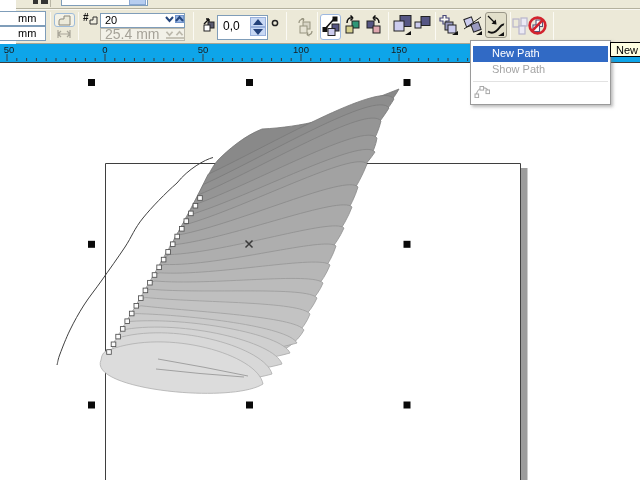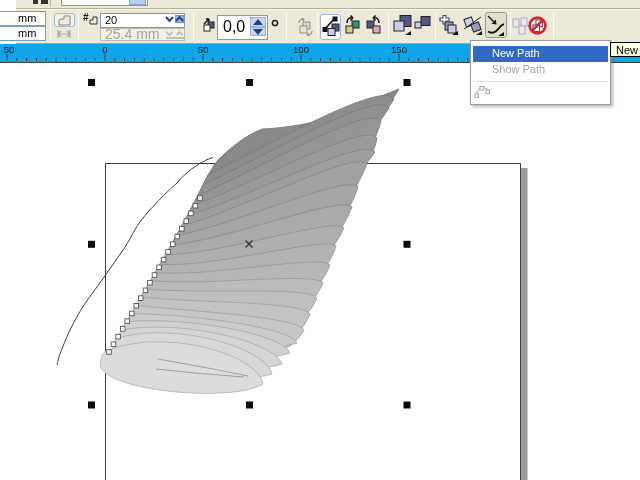--- a/index.html
+++ b/index.html
@@ -121,21 +121,21 @@
     </svg>
  <div class="abs" style="left:150px;top:37px;width:18px;height:2px;background:#c6c3b6"></div>
  <div class="sep" style="left:177px;top:12px;height:28px"></div>
 
  <svg class="abs" style="left:186px;top:18px" width="14" height="14" viewBox="0 0 14 14">
   <path d="M2,6 L7,1 M7,1 L7,4 M7,1 L4,1" stroke="#111" stroke-width="1.4" fill="none"></path>
   <rect x="6" y="4" width="6" height="6" fill="#5a5a6e" stroke="#222" stroke-width="1"></rect>
   <rect x="2" y="7" width="6" height="6" fill="#fff" stroke="#222" stroke-width="1"></rect>
  </svg>
 
- <div class="field" style="left:201px;top:15px;width:51px;height:25px;font-size:16px;line-height:21px;padding-left:5px">0,0</div>
+ <div class="field" style="left:201px;top:15px;width:51px;height:25px;font-size:12px;line-height:21px;padding-left:5px">0,0</div>
  <div class="abs" style="left:234px;top:17px;width:16px;height:9.5px;background:#c8d8f4;border:1px solid #98b0dc"></div>
  <svg class="abs" style="left:237px;top:19px" width="10" height="6" viewBox="0 0 10 6">
       <path d="M0,6 L5,0 L10,6 Z" fill="#24427a"></path>
     </svg>
  <div class="abs" style="left:234px;top:26.5px;width:16px;height:9.5px;background:#c8d8f4;border:1px solid #98b0dc"></div>
  <svg class="abs" style="left:237px;top:28.5px" width="10" height="6" viewBox="0 0 10 6">
       <path d="M0,0 L5,6 L10,0 Z" fill="#24427a"></path>
     </svg>
  <svg class="abs" style="left:255px;top:19px" width="8" height="8" viewBox="0 0 8 8">
       <circle cx="4" cy="4" r="2.6" fill="none" stroke="#222" stroke-width="1.5"></circle>

